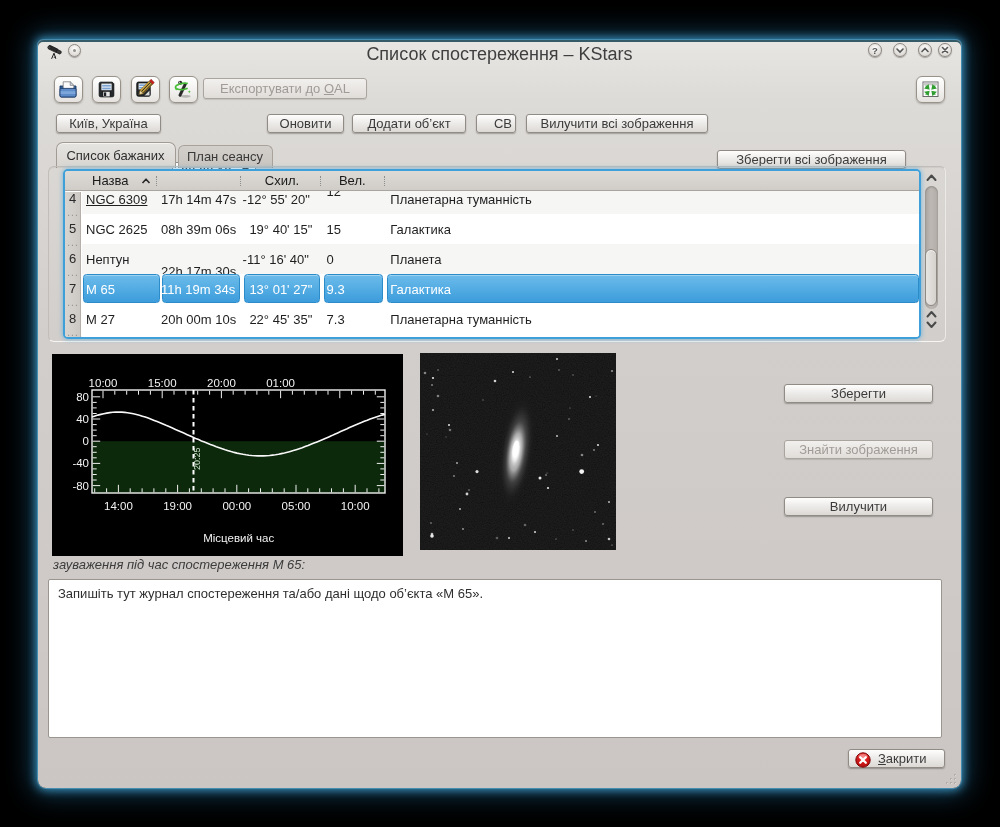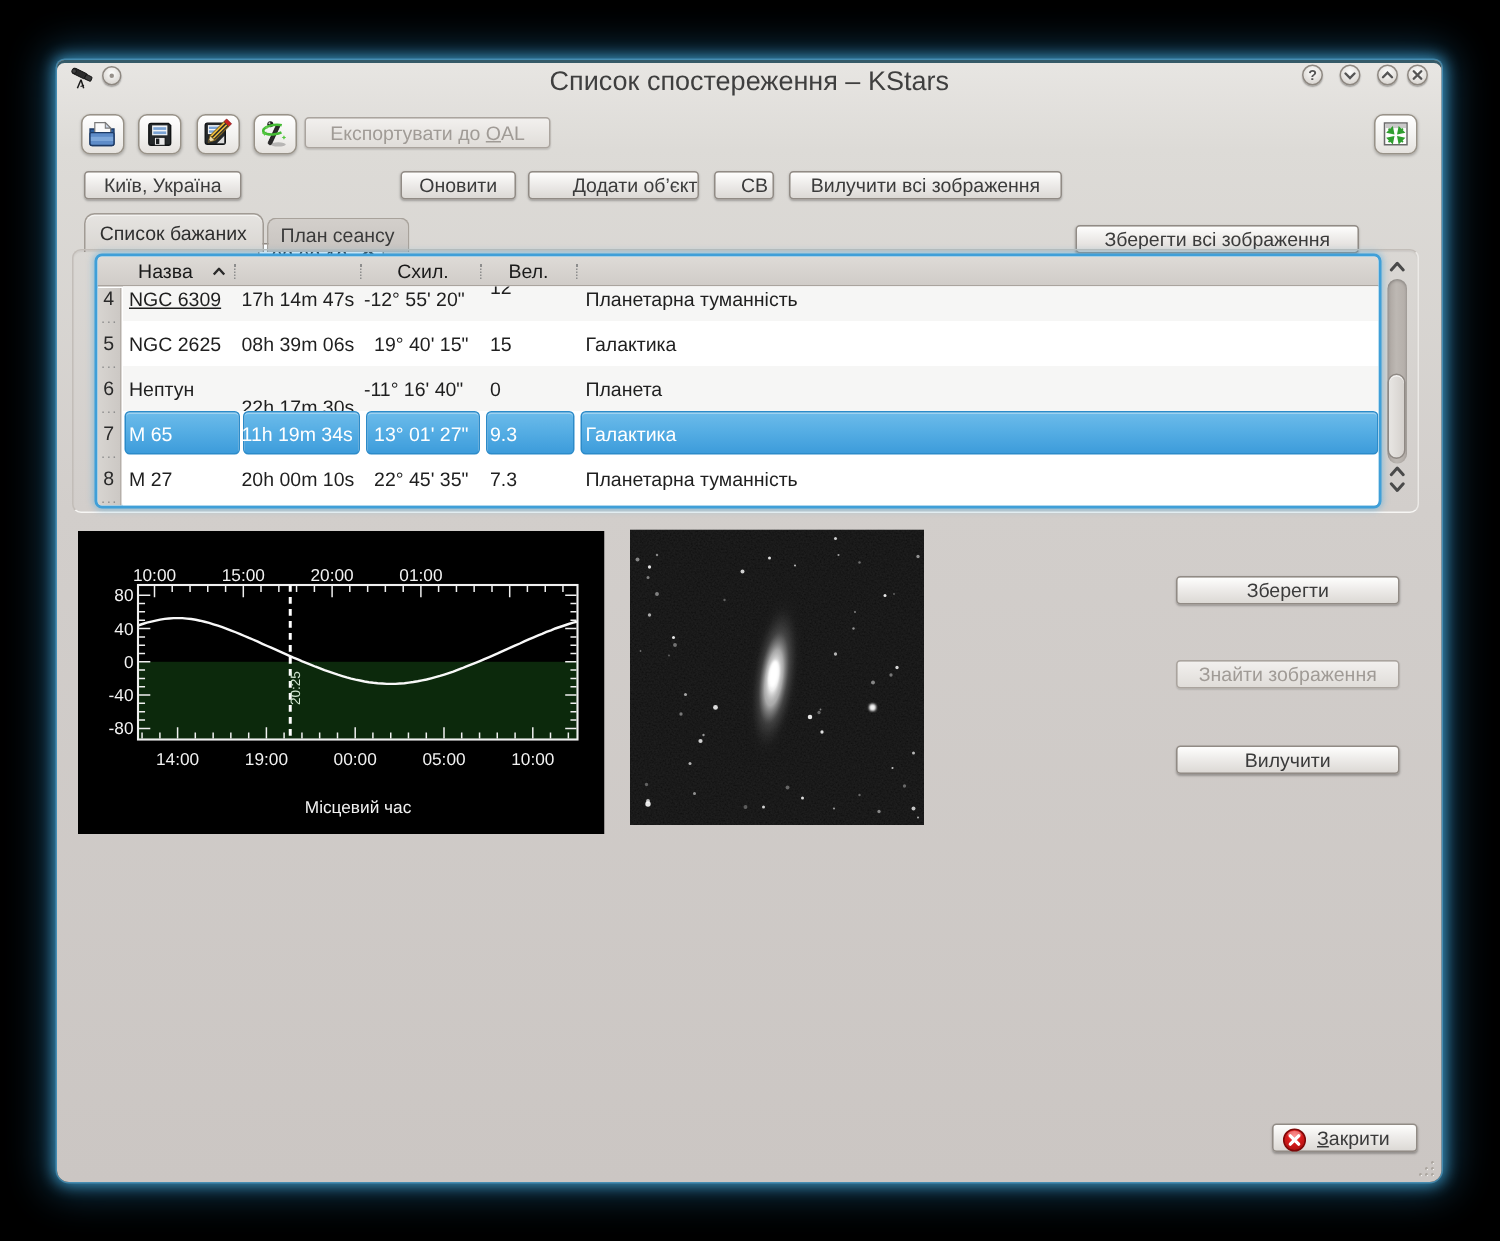--- a/index.html
+++ b/index.html
@@ -144,21 +144,21 @@
   <div id="row2">
     <div class="btn" style="left:18px;top:74px;width:105px;">Київ, Україна</div>
     <div class="abs" style="left:134px;top:74px;width:84px;height:19px;background:#fff;border:1px solid #8f8983;border-radius:3px;margin-top:48px;">
       <div class="abs" style="left:8px;top:1px;line-height:16px;color:#222;">08.08.12</div>
       <svg class="abs" style="right:4px;top:2px;" width="11" height="14" viewBox="0 0 11 14">
         <path d="M2 5.2 L5.5 1.8 L9 5.2" fill="none" stroke="#333" stroke-width="1.7" stroke-linecap="round" stroke-linejoin="round"></path>
         <path d="M2 8.8 L5.5 12.2 L9 8.8" fill="none" stroke="#333" stroke-width="1.7" stroke-linecap="round" stroke-linejoin="round"></path>
       </svg>
     </div>
     <div class="btn" style="left:229px;top:74px;width:77px;">Оновити</div>
-    <div class="btn" style="left:314px;top:74px;width:114px;text-align:right;">Додати об’єкт</div>
+    <div class="btn" style="left:314px;top:74px;width:114px;">Додати об’єкт</div>
     <div class="btn" style="left:438px;top:74px;width:40px;padding-left:14px;">СВ</div>
     <div class="btn" style="left:488px;top:74px;width:182px;">Вилучити всі зображення</div>
     <div class="btn" style="left:679px;top:74px;width:189px;margin-top:36px;">Зберегти всі зображення</div>
   </div>
 
   <div id="tabs">
     <div class="abs" style="left:17.5px;top:101.5px;width:120px;height:26px;border:1px solid #a19b94;border-bottom:none;border-radius:7px 7px 0 0;background:linear-gradient(#e6e4e1,#d8d5d1);box-shadow:inset 0 1px 0 #f4f3f1;text-align:center;line-height:25px;color:#2e2e2e;">Список бажаних</div>
     <div class="abs" style="left:139.5px;top:104.5px;width:95px;height:23px;border:1px solid #a8a29b;border-bottom:none;border-radius:6px 6px 0 0;background:linear-gradient(#d3cfcb,#c8c4c0);text-align:center;line-height:22px;color:#3a3a3a;">План сеансу</div>
   </div>
 
@@ -464,20 +464,24 @@
           <circle cx="75" cy="28" r="1.3" opacity="0.8"></circle>
           <circle cx="12" cy="183" r="1.8" opacity="0.9"></circle>
         </g>
       </svg>
     </div>
 
   <div class="btn" style="left:746px;top:344px;width:149px;">Зберегти</div>
   <div class="btn dis" style="left:746px;top:400px;width:149px;">Знайти зображення</div>
   <div class="btn" style="left:746px;top:457px;width:149px;">Вилучити</div>
 
+  <div class="abs" style="left:15px;top:517px;font-style:italic;color:#3c3c3c;">зауваження під час спостереження M 65:</div>
+  <div class="abs" style="left:10px;top:539px;width:894px;height:159px;background:#fff;border:1px solid #9b958f;border-radius:2px;">
+    <div class="abs" style="left:9px;top:6px;color:#2f2f2f;">Запишіть тут журнал спостереження та/або дані щодо об’єкта «M 65».</div>
+  </div>
 
   <svg class="abs" style="left:906px;top:732px;" width="14" height="14" viewBox="0 0 14 14">
     <g fill="#aaa49e">
         <circle cx="11" cy="3" r="1"></circle>
         <circle cx="7" cy="7" r="1"></circle>
         <circle cx="11" cy="7" r="1"></circle>
         <circle cx="3" cy="11" r="1"></circle>
         <circle cx="7" cy="11" r="1"></circle>
         <circle cx="11" cy="11" r="1"></circle>
       </g>

